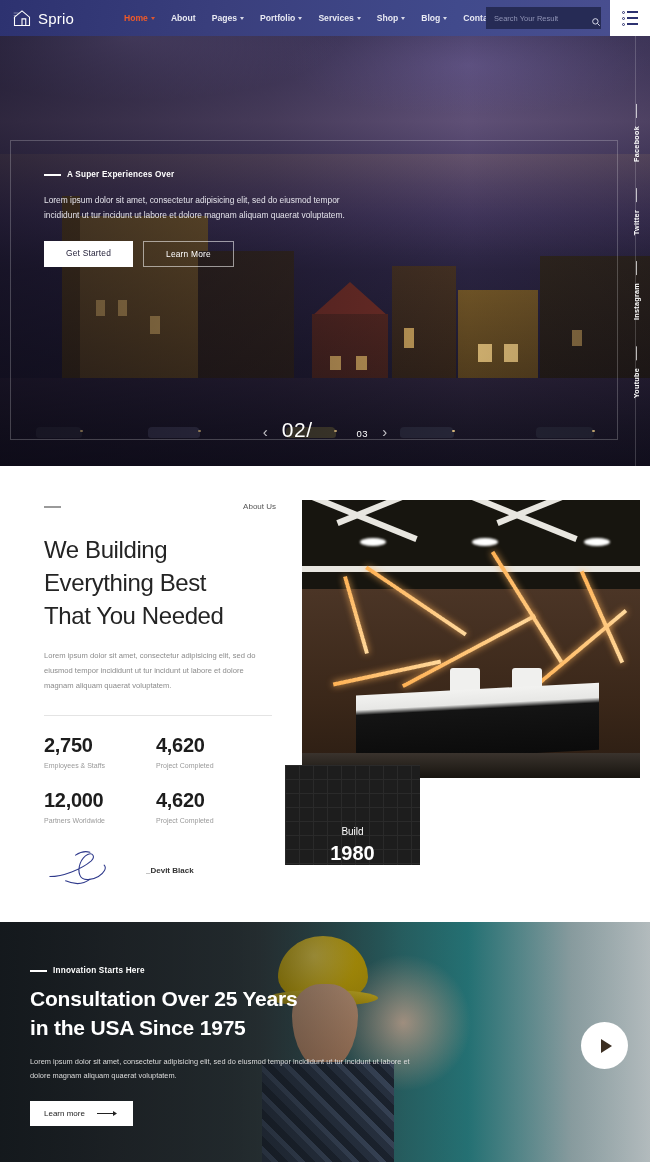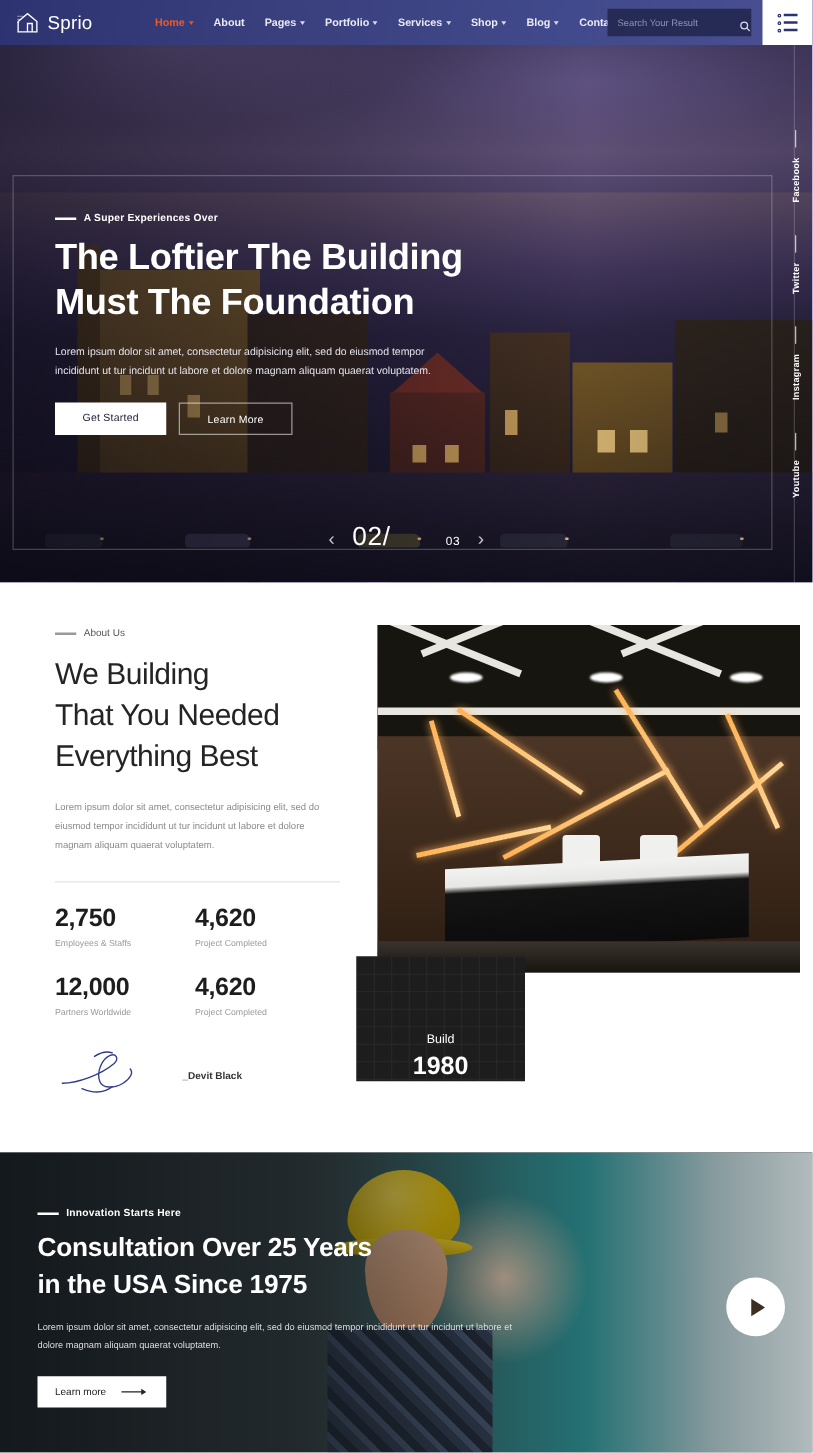--- a/index.html
+++ b/index.html
@@ -123,21 +123,21 @@
     writing-mode:vertical-rl; transform:rotate(180deg);
     color:#fff; font-size:7.2px; font-weight:bold; letter-spacing:.3px; cursor:pointer;
     display:flex; align-items:center; gap:8px;
   }
   .social-item::after { content:""; display:block; width:1px; height:14px; background:rgba(255,255,255,.7); }
   .rail-line { position:absolute; right:14px; top:36px; bottom:0; width:1px; background:rgba(255,255,255,.18); }
 
   
   .about { position:absolute; top:466px; left:0; width:650px; height:452px; background:#fff; }
   .about-left { position:absolute; left:44px; top:36px; width:232px; }
-  .eyebrow-dark { display:flex; align-items:center; gap:6px; color:#555; font-size:8px; margin-bottom:12px; }
+  .eyebrow-dark { display:flex; align-items:center; gap:6px; color:#555; font-size:8px; margin-bottom:22px;justify-content:space-between; }
   .eyebrow-dark .eyebrow-dash { background:#9a9a9a; }
   .about-title { color:#242424; font-size:24px; line-height:33px; font-weight:normal; letter-spacing:-.4px; }
   .about-text { margin-top:16px; color:#8b8b8b; font-size:7.6px; line-height:15px; width:218px; }
   .divider { margin-top:22px; width:228px; height:1px; background:#e4e4e4; }
   .stats { margin-top:18px; display:grid; grid-template-columns:112px 112px; row-gap:20px; }
   .stat-num { color:#1d1d1d; font-size:20px; font-weight:bold; letter-spacing:-.3px; }
   .stat-lbl { color:#9a9a9a; font-size:7px; margin-top:5px; }
   .signature { margin-top:24px; display:flex; align-items:center; gap:16px; }
   .sig-name { color:#333; font-size:8px; font-weight:bold; }
   .about-img {
@@ -243,24 +243,20 @@
     </div>
 
     <div class="hero-vignette"></div>
     <div class="hero-frame"></div>
 
     <div class="hero-content">
       <div class="eyebrow">
         <span class="eyebrow-dash"></span>
         <span>A Super Experiences Over</span>
       </div>
-      <div class="hero-title">
-        <div>The Loftier The Building</div>
-        <div>Must The Foundation</div>
-      </div>
       <div class="hero-sub">Lorem ipsum dolor sit amet, consectetur adipisicing elit, sed do eiusmod tempor incididunt ut tur incidunt ut labore et dolore magnam aliquam quaerat voluptatem.</div>
       <div class="hero-btns">
         <div class="btn btn-solid">Get Started</div>
         <div class="btn btn-ghost">Learn More</div>
       </div>
     </div>
 
     <div class="slider-nav">
       <div class="slider-arrow">‹</div>
       <div class="slider-count">
@@ -352,22 +348,22 @@
   </div>
 
   <div class="about">
     <div class="about-left">
       <div class="eyebrow-dark">
         <span class="eyebrow-dash"></span>
         <span>About Us</span>
       </div>
       <div class="about-title">
         <div>We Building</div>
+        <div>Everything Best</div>
         <div>That You Needed</div>
-        <div>Everything Best</div>
       </div>
       <div class="about-text">Lorem ipsum dolor sit amet, consectetur adipisicing elit, sed do eiusmod tempor incididunt ut tur incidunt ut labore et dolore magnam aliquam quaerat voluptatem.</div>
       <div class="divider"></div>
 
       <div class="stats">
         <div>
           <div class="stat-num">2,750</div>
           <div class="stat-lbl">Employees &amp; Staffs</div>
         </div>
         <div>

